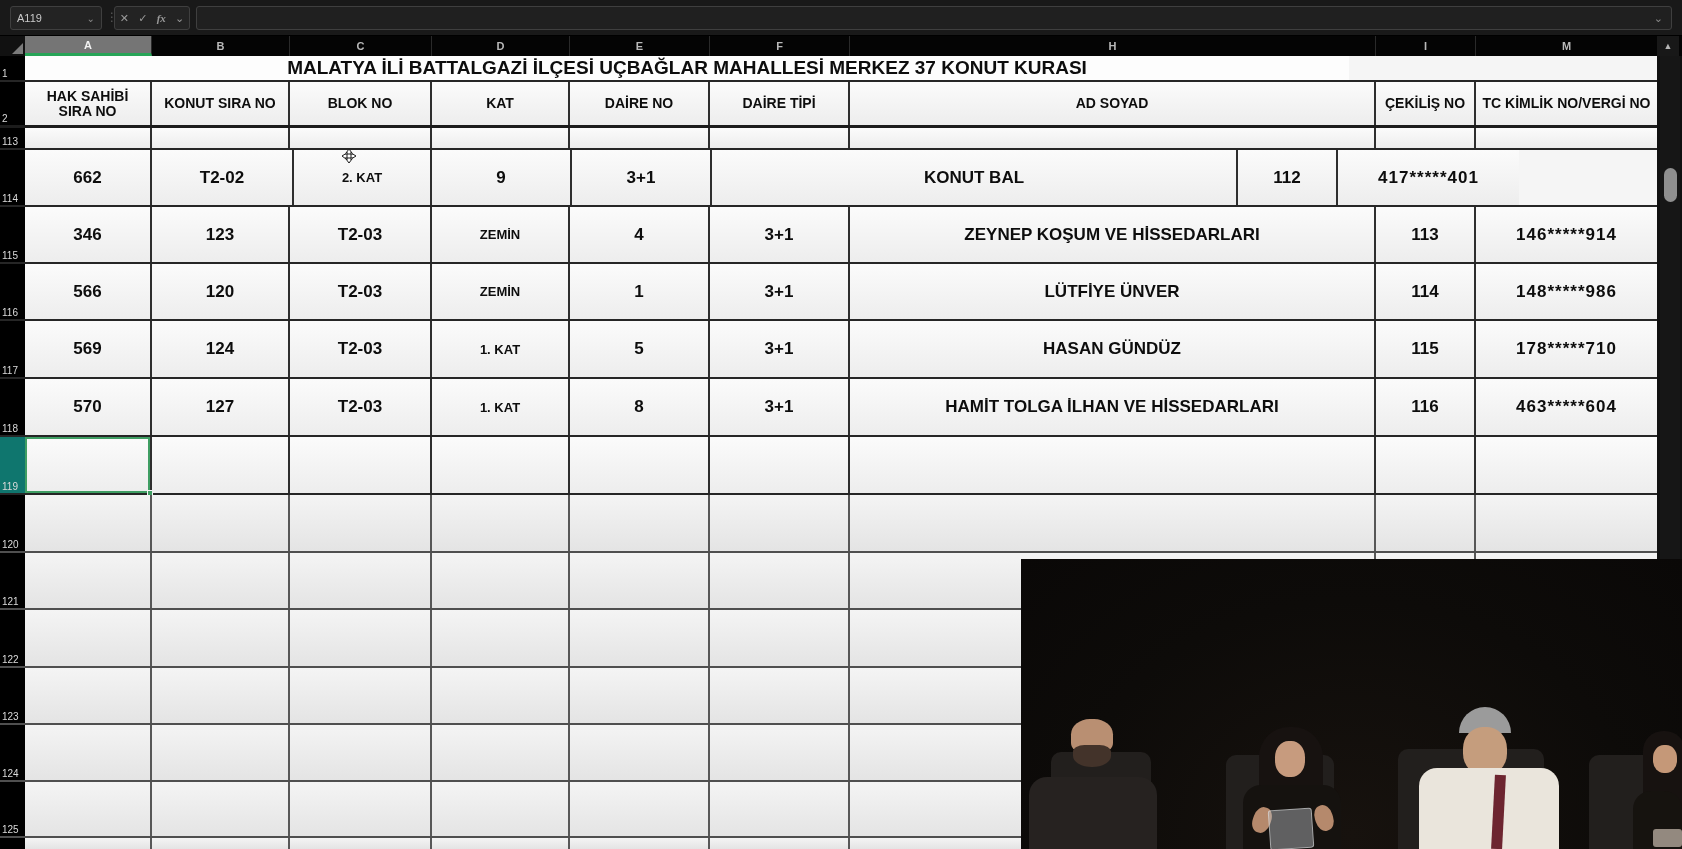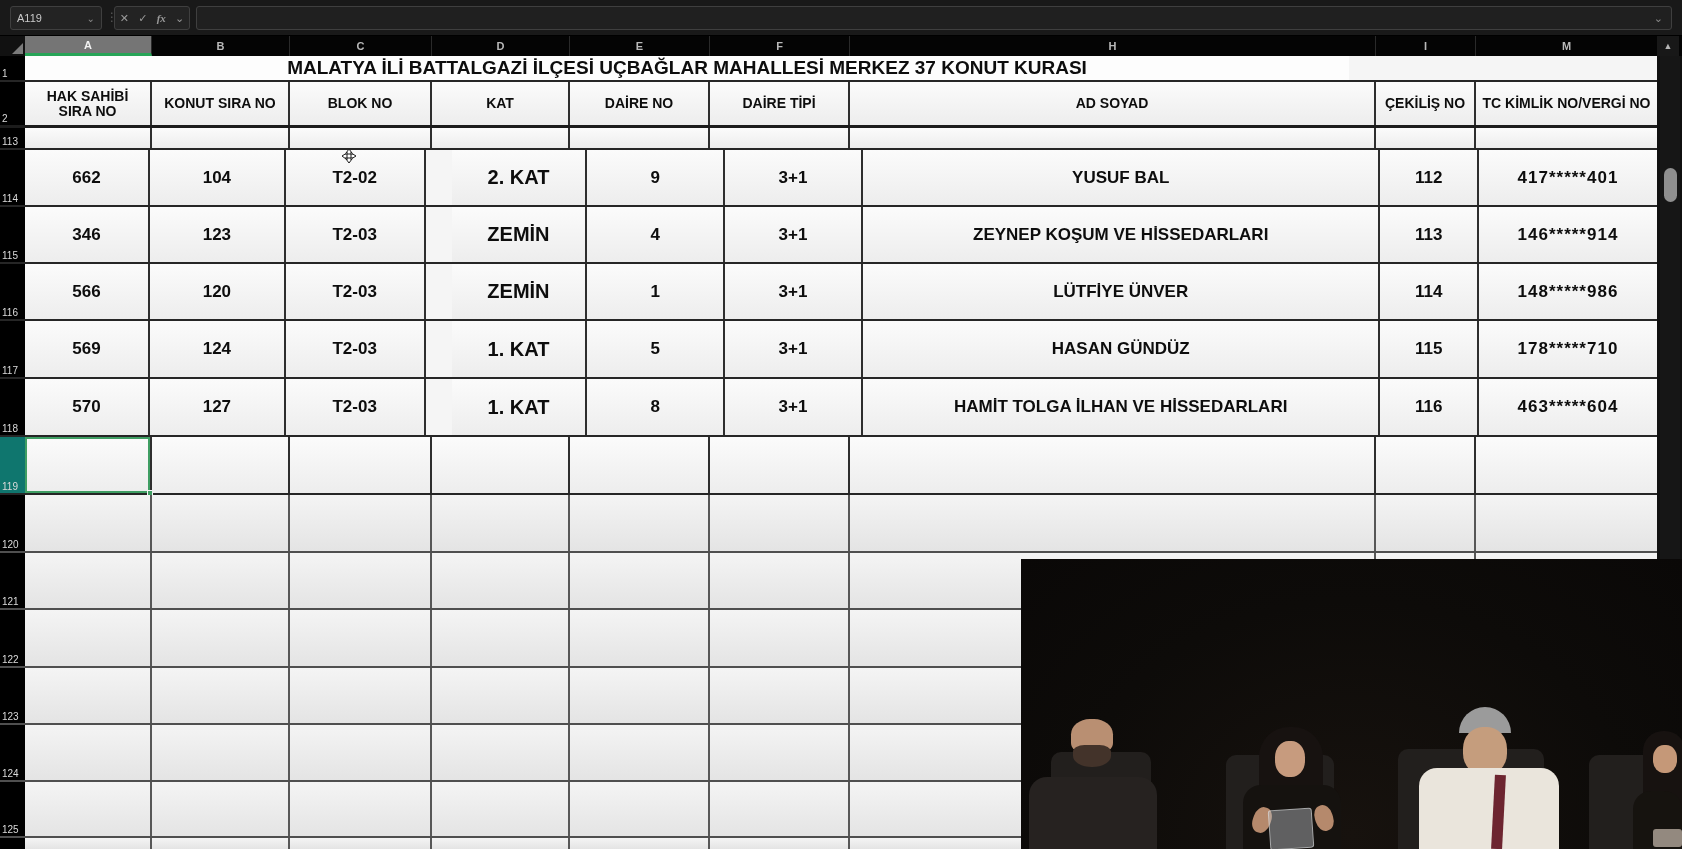--- a/index.html
+++ b/index.html
@@ -31,21 +31,21 @@
   .gut.selg{background:#0f766e;}
   .cell{border-right:2px solid #2e2e2e;display:flex;align-items:center;justify-content:center;color:#0d0d0d;font-weight:bold;background:linear-gradient(180deg,#fbfbfb,#ededed);position:relative;}
   .c0{width:127px;}.c1{width:138px;}.c2{width:142px;}.c3{width:138px;}.c4{width:140px;}
   .c5{width:140px;}.c6{width:526px;}.c7{width:100px;}.c8{width:181px;border-right:none;}
   .trow{height:26px;} .trow .tcell{width:1324px;border-right:none;font-size:19px;background:#fdfdfd;}
   .hrow{height:46px;border-bottom:3px solid #1c1c1c;}
   .hrow .cell{font-size:14px;line-height:15px;text-align:center;padding:0 6px;}
   .r113{height:22px;}
   .drow{height:57px;font-size:17px;}
   .drow .cell{font-size:17px;}
-  .drow .cell.kat{font-size:20px;margin-left:26px;}
+  .drow .cell.kat{font-size:13px;}
   .erow{height:58px;}
   .lite{border-bottom-color:#4f4f4f;background:#efefef;}
   .lite .cell{border-right-color:#575757;background:linear-gradient(180deg,#f4f4f4,#e4e4e4);}
   .partial{height:11px;border-bottom:none;}
   .tc{letter-spacing:1px;}
 
   
   .selcell{box-shadow:inset 0 0 0 2px #3f9e63;}
   .handle{position:absolute;right:-3px;bottom:-3px;width:6px;height:6px;background:#3f9e63;border:1px solid #f5f5f5;}
 
@@ -132,26 +132,25 @@
         <div class="cell c4"></div>
         <div class="cell c5"></div>
         <div class="cell c6"></div>
         <div class="cell c7"></div>
         <div class="cell c8"></div>
     </div>
 
     <div class="row drow">
       <div class="gut">114</div>
       <div class="cell c0">662</div>
-      <div class="cell c1">104</div>
       <div class="cell c2">T2-02</div>
       <div class="cell c3 kat">2. KAT</div>
       <div class="cell c4">9</div>
       <div class="cell c5">3+1</div>
-      <div class="cell c6">YUSUF BAL</div>
+      <div class="cell c6">KONUT BAL</div>
       <div class="cell c7">112</div>
       <div class="cell c8 tc">417*****401</div>
     </div>
 
     <div class="row drow">
       <div class="gut">115</div>
       <div class="cell c0">346</div>
       <div class="cell c1">123</div>
       <div class="cell c2">T2-03</div>
       <div class="cell c3 kat">ZEMİN</div>

